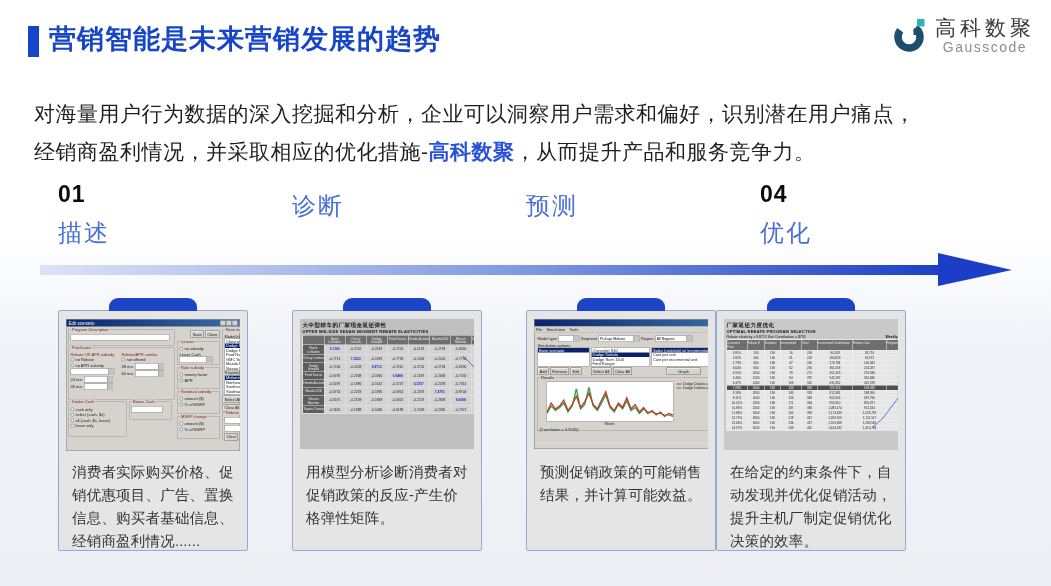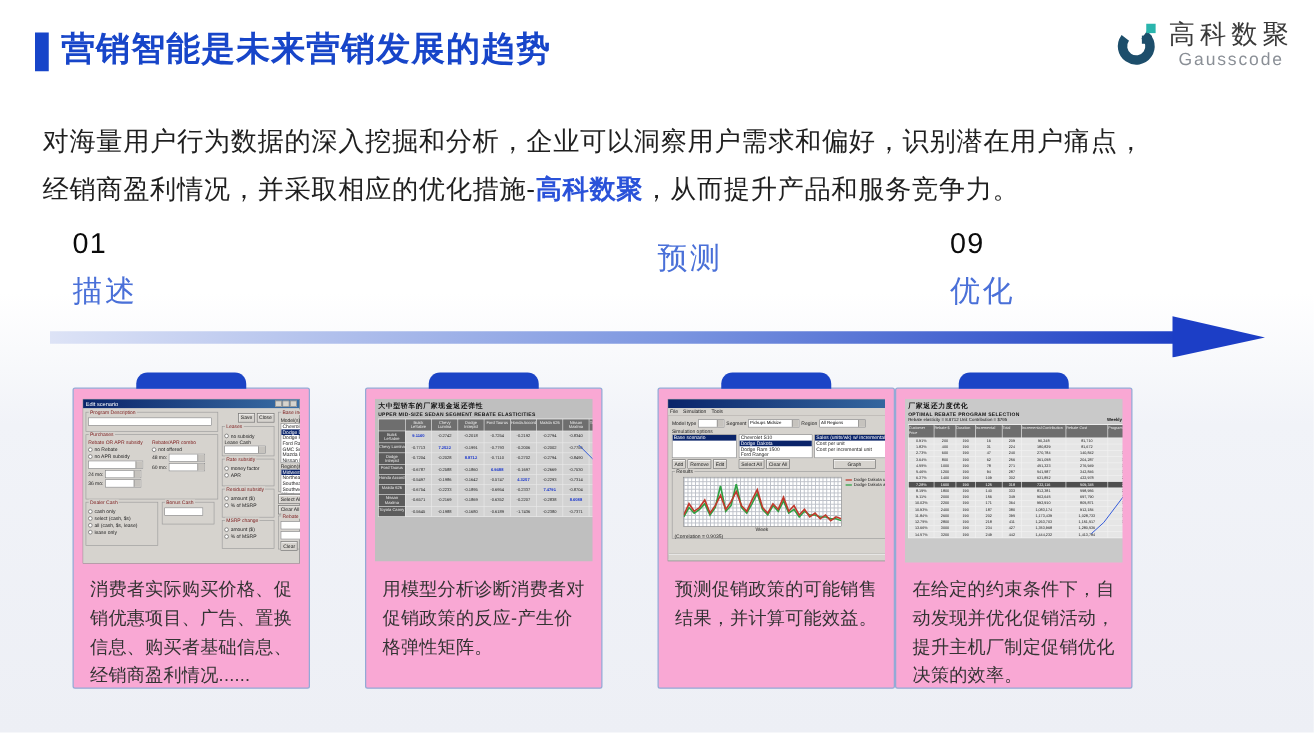--- a/index.html
+++ b/index.html
@@ -13,26 +13,26 @@
   .page-title{position:absolute;left:49px;top:21px;font-size:27px;font-weight:bold;color:#1745c9;letter-spacing:1px}
   .logo{position:absolute;right:16px;top:16px;display:flex;align-items:center;gap:7px}
   .logo-text{display:flex;flex-direction:column;align-items:center;line-height:1}
   .logo-cn{font-size:21px;color:#3a3a3a;letter-spacing:4px;font-weight:500}
   .logo-en{font-size:14px;color:#8a8f96;letter-spacing:1.5px;margin-top:2px}
   
   .intro{position:absolute;top:95px;left:34px;right:30px;text-align:left;font-size:21px;line-height:38px;color:#1f1f1f;font-weight:500;letter-spacing:.5px}
   .intro .hl{color:#2a52d9;font-weight:bold}
   
   .step{position:absolute;top:181px;width:212px}
-  .step-num{font-size:23px;font-weight:normal;color:#0b0b0b;letter-spacing:1px}
+  .step-num{font-size:23px;font-weight:bold;color:#0b0b0b;letter-spacing:1px}
   .step-label{font-size:24px;color:#4a70d8;margin-top:9px;letter-spacing:2px}
   
   .arrow-svg{position:absolute;left:40px;top:252px;width:975px;height:34px}
   
-  .card{position:absolute;top:310px;width:190px;height:241px;background:#f9a8d4;border:1px solid #93aad6;border-radius:2px;box-sizing:border-box}
+  .card{position:absolute;top:310px;width:190px;height:241px;background:#e5e5e5;border:1px solid #93aad6;border-radius:2px;box-sizing:border-box}
   .card-tab{position:absolute;top:-13px;left:50%;transform:translateX(-50%);width:88px;height:13px;background:#1b44c6;border-radius:9px 9px 0 0}
   .shot{position:absolute;left:7px;right:7px;top:8px;height:132px;overflow:hidden}
   .caption{position:absolute;left:13px;right:10px;top:150px;font-size:14.5px;line-height:23px;color:#333;letter-spacing:.2px}
   
   .scale2{width:200%;height:200%;transform:scale(.5);transform-origin:0 0;position:relative}
   
   .win{position:absolute;inset:0;background:#d6d3ce;border:1px solid #7f7f7f}
   .tbar{height:14px;background:linear-gradient(90deg,#0a246a,#3a6ea5);color:#fff;font-size:9px;line-height:14px;padding:0 4px;display:flex;justify-content:space-between;align-items:center}
   .winbtns{display:flex;gap:1px}
   .winbtns i{width:9px;height:8px;background:#d6d3ce;border:1px solid #808080;display:block}
@@ -99,26 +99,27 @@
 <div class="intro">
   <span>对海量用户行为数据的深入挖掘和分析，企业可以洞察用户需求和偏好，识别潜在用户痛点，</span><br>
   <span>经销商盈利情况，并采取相应的优化措施-</span><span class="hl">高科数聚</span><span>，从而提升产品和服务竞争力。</span>
 </div>
 
 <div class="step" style="left:58px">
   <div class="step-num">01</div>
   <div class="step-label">描述</div>
 </div>
 <div class="step" style="left:292px">
+  <div class="step-label">诊断</div>
 </div>
 <div class="step" style="left:526px">
   <div class="step-label">预测</div>
 </div>
 <div class="step" style="left:760px">
-  <div class="step-num">09</div>
+  <div class="step-num">04</div>
   <div class="step-label">优化</div>
 </div>
 
 <svg class="arrow-svg" viewBox="0 0 975 34">
   <defs>
     <linearGradient id="ag" x1="0" y1="0" x2="1" y2="0">
       <stop offset="0" stop-color="#dde3f6"></stop>
       <stop offset="0.55" stop-color="#7c96e0"></stop>
       <stop offset="1" stop-color="#1d3fc4"></stop>
     </linearGradient>

